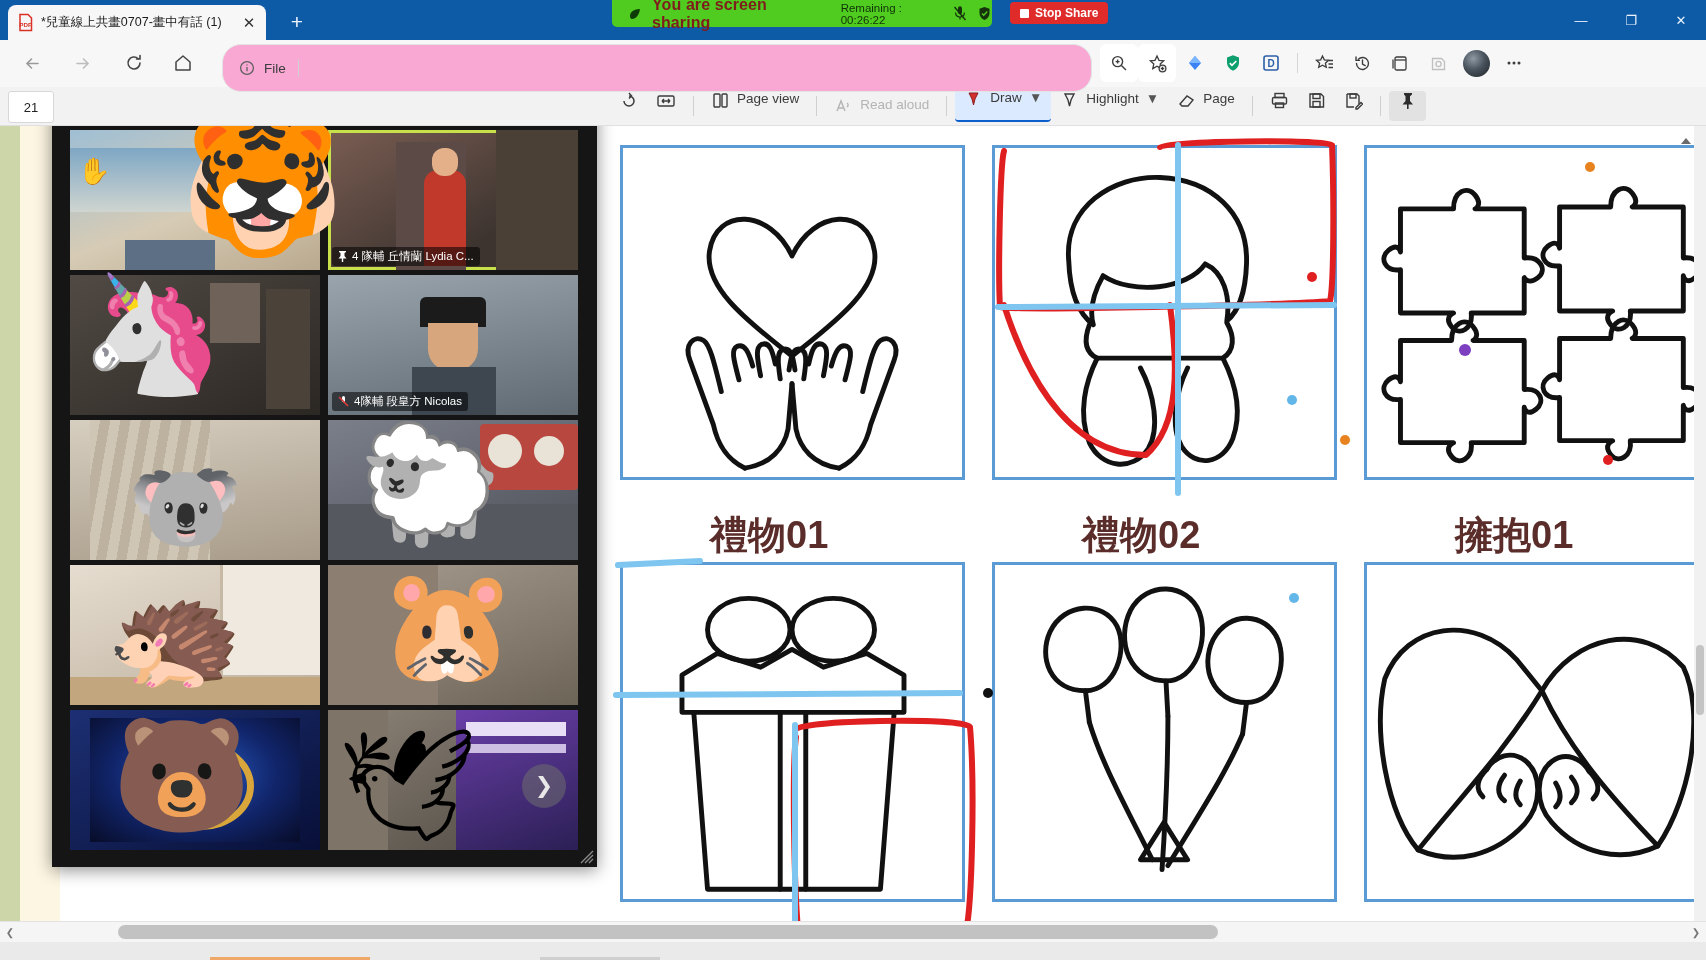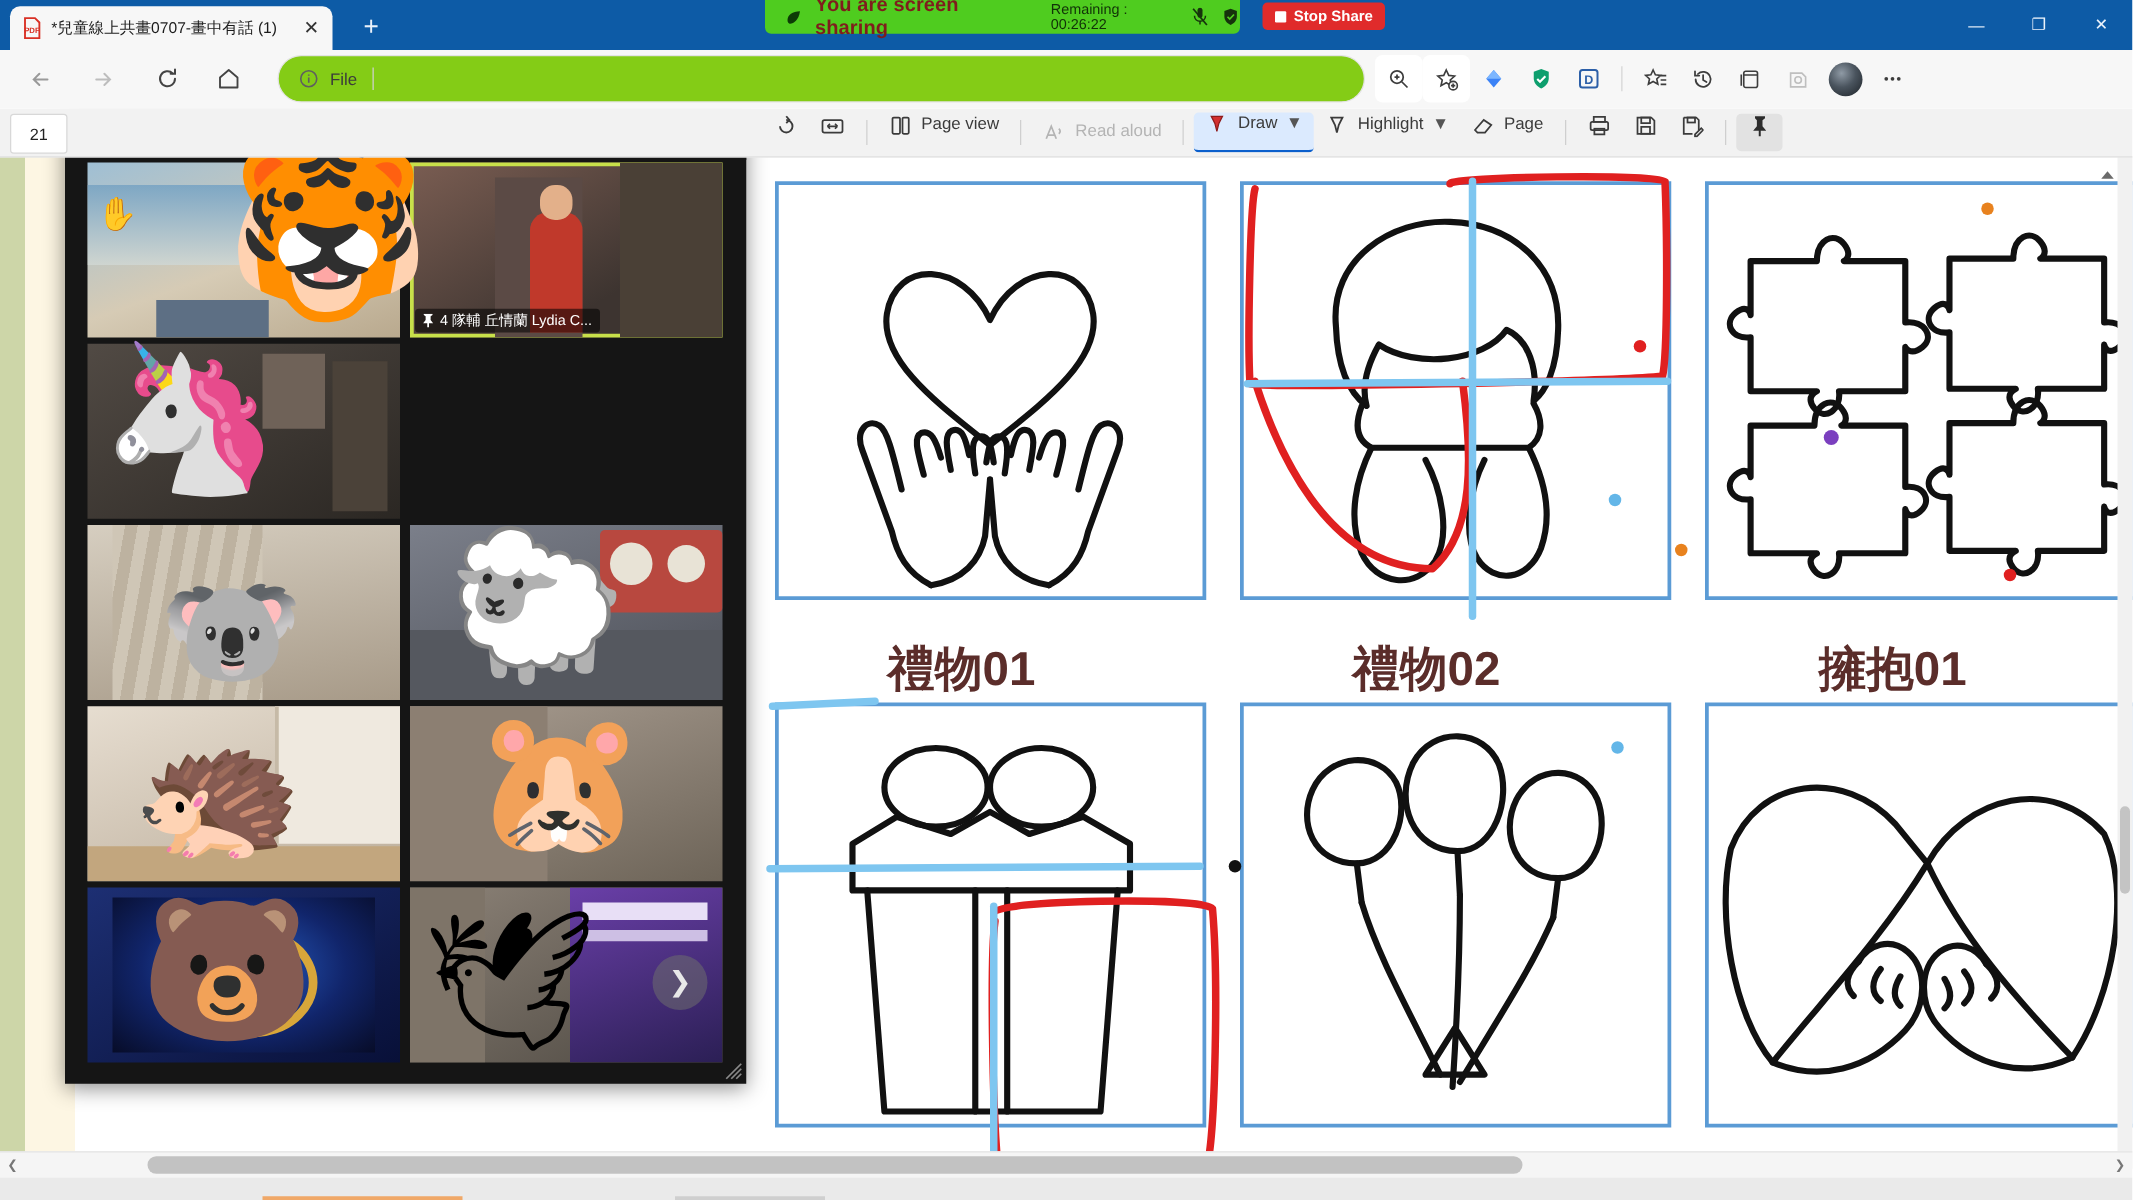--- a/index.html
+++ b/index.html
@@ -28,21 +28,21 @@
   .share-txt{font-size:16px;font-weight:bold;color:#7f1d1d;letter-spacing:.1px;}
   .share-rem{font-size:11.5px;color:#113208;margin-left:22px;}
   .share-ico{margin-left:10px;display:flex;align-items:center;}
   .stopshare{position:absolute;left:1010px;top:2px;height:22px;background:#e02b2b;border-radius:4px;
              display:flex;align-items:center;padding:0 10px;}
   .stopshare .sq{width:9px;height:9px;background:#fff;border-radius:1px;margin-right:6px;}
   .stopshare span{color:#fff;font-size:12px;font-weight:bold;}
   
   .navbar{position:absolute;left:0;top:40px;width:1706px;height:47px;background:#f7f7f7;}
   .navbtn{position:absolute;top:43px;width:40px;height:40px;display:flex;align-items:center;justify-content:center;color:#5a5a5a;}
-  .omnibox{position:absolute;left:222px;top:44px;width:870px;height:38px;background:#84cc16;
+  .omnibox{position:absolute;left:222px;top:44px;width:870px;height:48px;background:#f9a8d4;
            border-radius:19px;display:flex;align-items:center;padding:0 14px;box-sizing:border-box;
            border:1px solid #e3e3e3;}
   .om-info{width:20px;height:20px;display:flex;align-items:center;justify-content:center;color:#5f5f5f;}
   .om-file{font-size:13.5px;color:#3b3b3b;margin-left:7px;}
   .om-sep{width:1px;height:18px;background:#d0d0d0;margin:0 12px;}
   .om-url{font-size:13.5px;color:#1a1a1a;white-space:nowrap;overflow:hidden;}
   .tbicons{position:absolute;left:1100px;top:43px;height:40px;display:flex;align-items:center;}
   .tbi{width:38px;height:38px;display:flex;align-items:center;justify-content:center;color:#454545;}
   .tbi.boxed{background:#fff;border-radius:6px;}
   .tb-sep{width:1px;height:20px;background:#d5d5d5;margin:0 7px;}
@@ -296,20 +296,34 @@
             </svg>
         </span>
         <span>4 隊輔 丘情蘭 Lydia C...</span>
       </div>
     </div>
 
     <div class="tile" style="left:0;top:145px;width:250px;height:140px;background:linear-gradient(150deg,#514a44,#2b2723);">
       <div style="position:absolute;left:140px;top:8px;width:50px;height:60px;background:#6f6258;"></div>
       <div style="position:absolute;left:196px;top:14px;width:44px;height:120px;background:#4b4239;"></div>
     </div>
+    <div class="tile" style="left:258px;top:145px;width:250px;height:140px;background:linear-gradient(170deg,#9aa4ad,#5f6a73);">
+      <div style="position:absolute;left:92px;top:22px;width:66px;height:30px;background:#1b1b1b;border-radius:6px 6px 0 0;"></div>
+      <div style="position:absolute;left:100px;top:48px;width:50px;height:48px;background:#d7a67c;border-radius:0 0 22px 22px;"></div>
+      <div style="position:absolute;left:84px;top:92px;width:84px;height:48px;background:#3e4750;"></div>
+      <div class="label">
+        <span class="ic">
+          <svg width="11" height="11" viewBox="0 0 11 11">
+              <path d="M4 1.6a1.5 1.5 0 013 0v3.2a1.5 1.5 0 01-3 0z" fill="#fff"></path>
+              <path d="M1 1l9 9" stroke="#e03b3b" stroke-width="1.6"></path>
+            </svg>
+        </span>
+        <span>4隊輔 段皇方 Nicolas</span>
+      </div>
+    </div>
 
     <div class="tile" style="left:0;top:290px;width:250px;height:140px;background:linear-gradient(170deg,#d6cec0,#a79a88);">
       <div style="position:absolute;left:20px;top:0;width:120px;height:140px;background:repeating-linear-gradient(100deg,#cfc6b6 0 10px,#bdb2a0 10px 20px);"></div>
     </div>
     <div class="tile" style="left:258px;top:290px;width:250px;height:140px;background:linear-gradient(160deg,#7b7f8a,#4c4f57);">
       <div style="position:absolute;left:152px;top:4px;width:98px;height:66px;background:#b8483f;border-radius:4px;"></div>
       <div style="position:absolute;left:160px;top:14px;width:34px;height:34px;background:#e8e3d6;border-radius:50%;"></div>
       <div style="position:absolute;left:206px;top:16px;width:30px;height:30px;background:#e8e3d6;border-radius:50%;"></div>
       <div style="position:absolute;left:0;top:84px;width:250px;height:56px;background:#55585f;"></div>
     </div>

